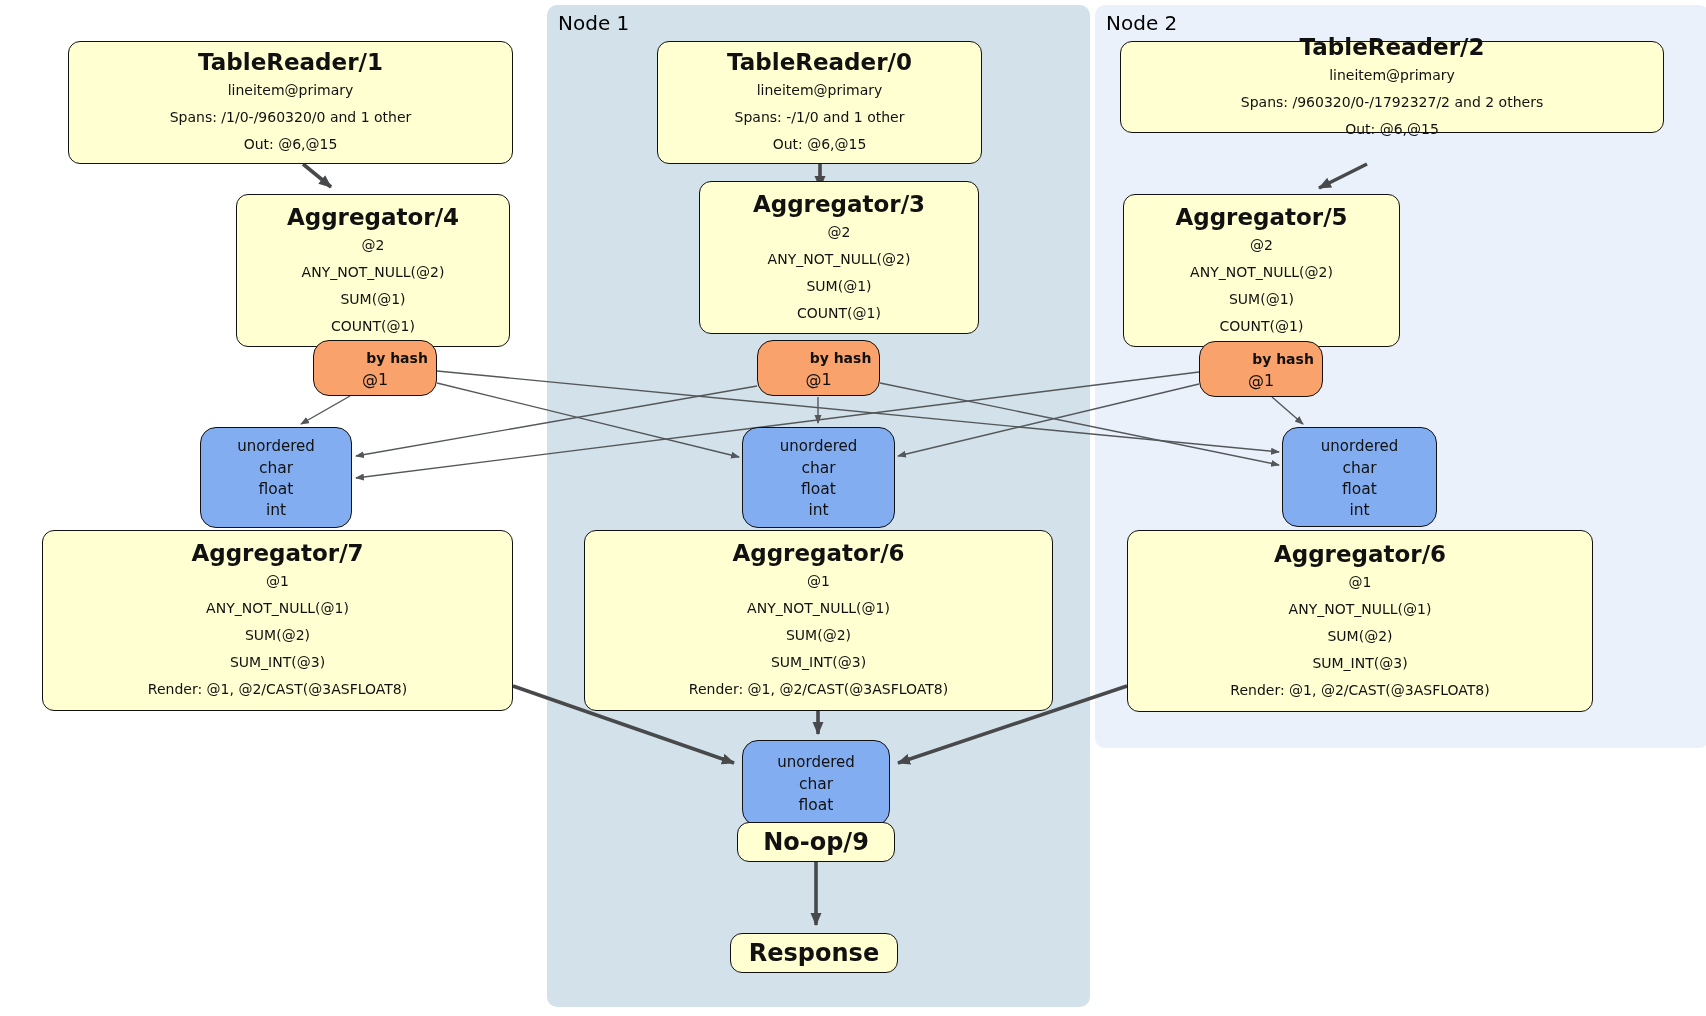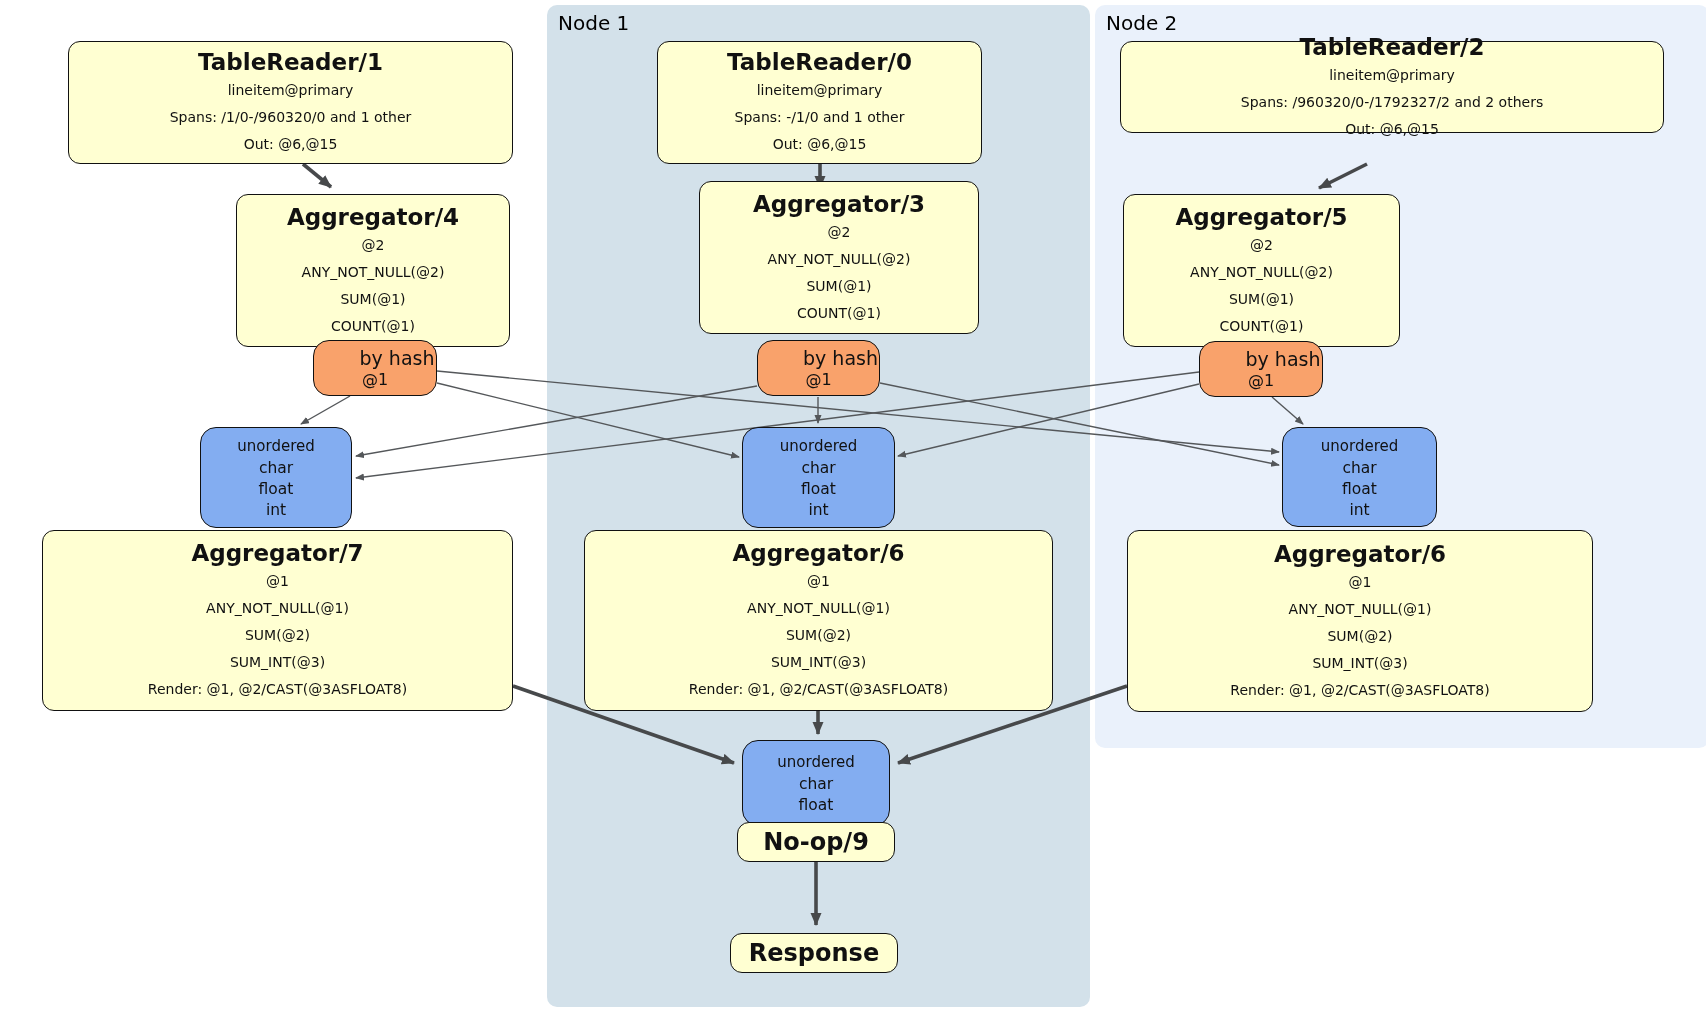--- a/index.html
+++ b/index.html
@@ -19,21 +19,21 @@
     display:flex;flex-direction:column;align-items:center;justify-content:center;
     text-align:center;box-sizing:border-box;padding:16px 4px;
   }
   .pbox .title{font-weight:bold;font-size:23px;line-height:30px;}
   .pbox .line{font-size:14px;line-height:27px;white-space:nowrap;}
   .router{
     position:absolute;background:#f9a26b;border:1.7px solid #111;border-radius:16px;
     display:flex;flex-direction:column;align-items:center;justify-content:center;
     text-align:center;box-sizing:border-box;
   }
-  .router .title{font-weight:normal;font-size:19px;line-height:23px;margin-left:44px;}
+  .router .title{font-weight:bold;font-size:14px;line-height:23px;margin-left:44px;}
   .router .detail{font-size:16px;line-height:19px;}
   .sync{
     position:absolute;background:#83adf1;border:1.7px solid #111;border-radius:16px;
     display:flex;flex-direction:column;align-items:center;justify-content:center;
     text-align:center;box-sizing:border-box;
   }
   .sync .title{font-weight:normal;font-size:15px;line-height:24px;}
   .sync .item{font-size:15.5px;line-height:21px;}
   .terminal .title{font-size:24px;line-height:28px;}
 </style>

